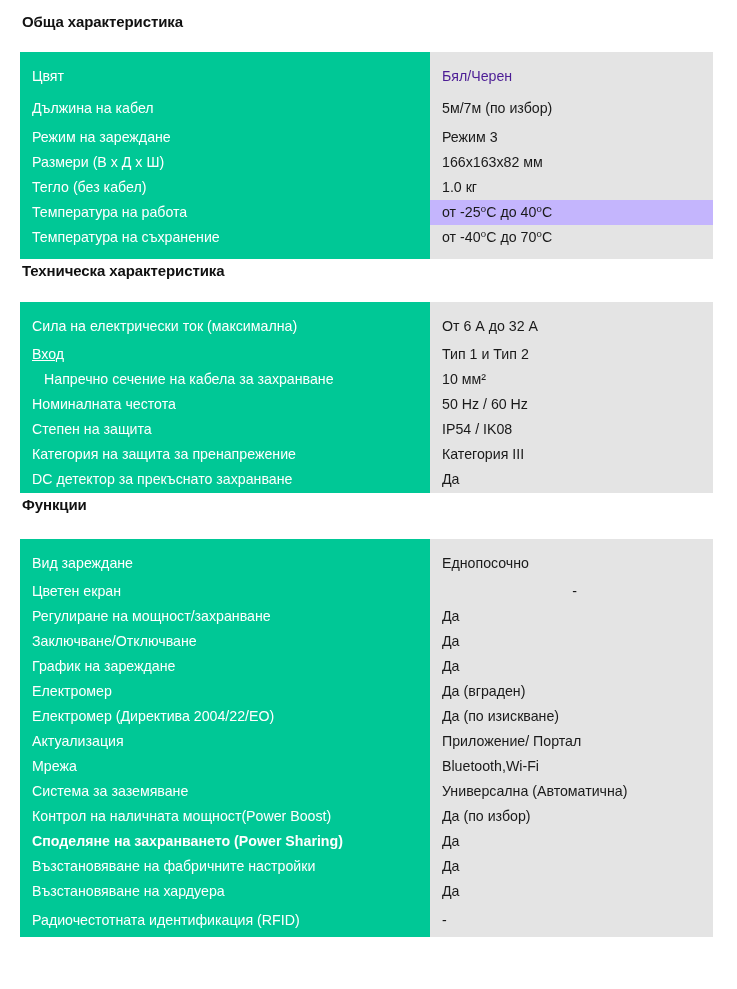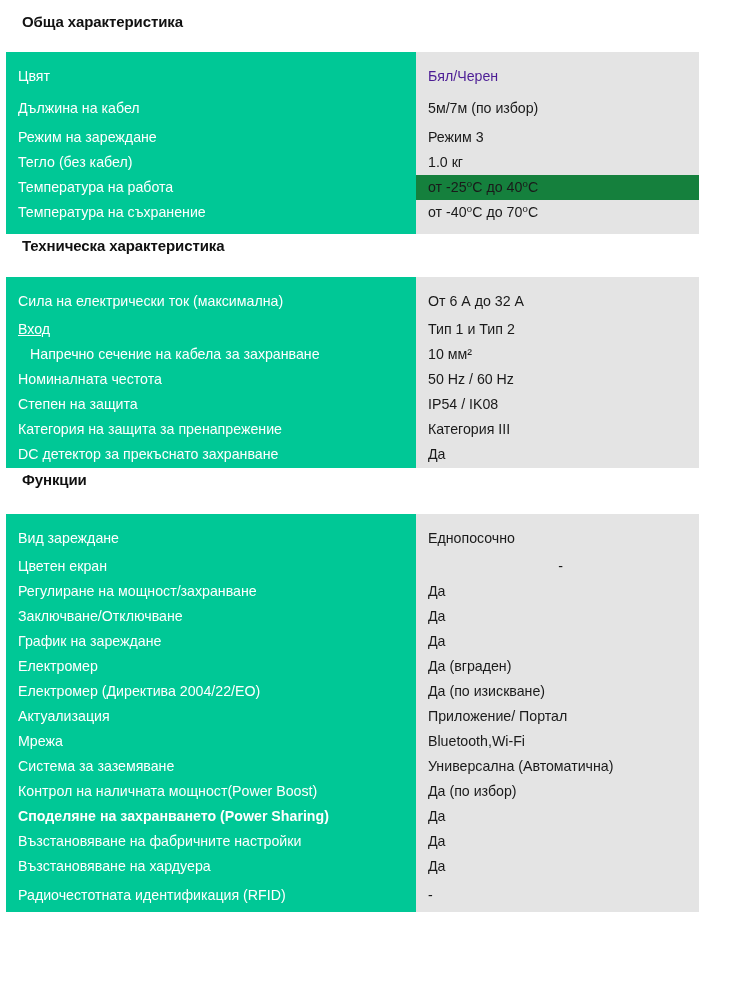--- a/index.html
+++ b/index.html
@@ -28,21 +28,21 @@
     font-size: 15px;
     font-weight: bold;
     color: #111111;
     letter-spacing: -0.1px;
     padding-left: 22px;
     line-height: 1.15;
   }
 
   
   .spec-table {
-    margin-left: 6px;
+    margin-left: 20px;
     width: 693px;
     border-collapse: collapse;
     table-layout: fixed;
     background: #e4e4e4;
   }
   .spec-table col.c-label { width: 410px; }
   .spec-table col.c-value { width: 283px; }
 
   .spec-table td {
     padding: 0;
@@ -100,26 +100,30 @@
       </tr>
       <tr class="row row-tall">
         <td class="cell-label" style="background: rgb(0, 200, 150); color: rgb(255, 255, 255);">Дължина на кабел</td>
         <td class="cell-value" style="background: rgb(228, 228, 228); color: rgb(26, 26, 26);">5м/7м (по избор)</td>
       </tr>
       <tr class="row">
         <td class="cell-label" style="background: rgb(0, 200, 150); color: rgb(255, 255, 255);">Режим на зареждане</td>
         <td class="cell-value" style="background: rgb(228, 228, 228); color: rgb(26, 26, 26);">Режим 3</td>
       </tr>
       <tr class="row">
+        <td class="cell-label" style="background: rgb(0, 200, 150); color: rgb(255, 255, 255);">Размери  (В х Д х Ш)</td>
+        <td class="cell-value" style="background: rgb(228, 228, 228); color: rgb(26, 26, 26);">166х163х82 мм</td>
+      </tr>
+      <tr class="row">
         <td class="cell-label" style="background: rgb(0, 200, 150); color: rgb(255, 255, 255);">Тегло (без кабел)</td>
         <td class="cell-value" style="background: rgb(228, 228, 228); color: rgb(26, 26, 26);">1.0 кг</td>
       </tr>
       <tr class="row">
         <td class="cell-label" style="background: rgb(0, 200, 150); color: rgb(255, 255, 255);">Температура на работа</td>
-        <td class="cell-value" style="background: #15803d; color: rgb(26, 26, 26);">от -25⁰С до 40⁰С</td>
+        <td class="cell-value" style="background: #c4b5fd; color: rgb(26, 26, 26);">от -25⁰С до 40⁰С</td>
       </tr>
       <tr class="row">
         <td class="cell-label" style="background: rgb(0, 200, 150); color: rgb(255, 255, 255);">Температура на съхранение</td>
         <td class="cell-value" style="background: rgb(228, 228, 228); color: rgb(26, 26, 26);">от -40⁰С до 70⁰С</td>
       </tr>
       <tr class="pad-row">
         <td class="cell-label" style="background: rgb(0, 200, 150); color: rgb(255, 255, 255);"></td>
         <td class="cell-value" style="background: rgb(228, 228, 228); color: rgb(26, 26, 26);"></td>
       </tr>
     </tbody>

